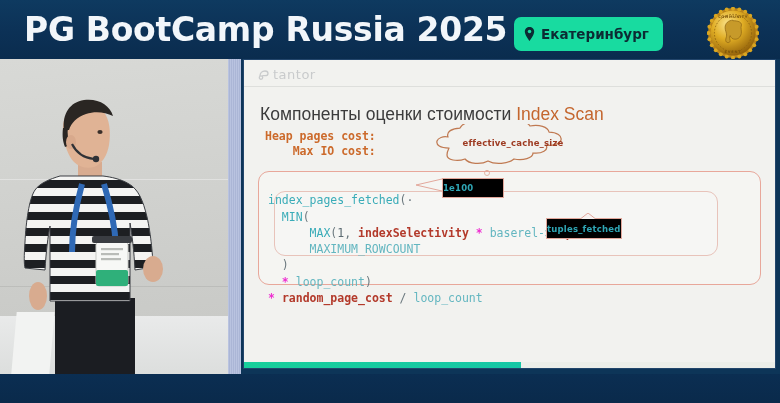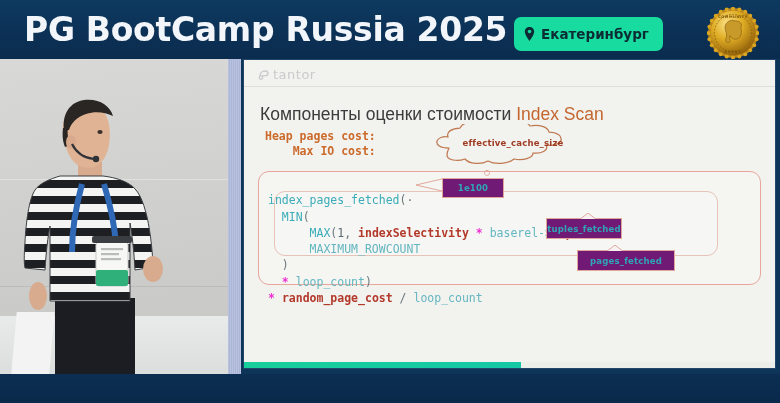--- a/index.html
+++ b/index.html
@@ -150,22 +150,22 @@
   #code .id   { color: #b33a2b; font-weight: bold; }
   #code .star { color: #ee2fd0; font-weight: bold; }
   #code .num  { color: #5b6a70; }
   #code .punc { color: #6b787e; }
   #code .var  { color: #63b6c0; }
 
   
   .callout {
     position: absolute;
     border: 1px solid #e2a79b;
-    background: #701a75;
-    display: flex; align-items: center; justify-content: center;
+    background: #000000;
+    display: flex; align-items: center; 
     font-size: 8.5px; font-weight: bold; color: #2fa6b5;
     letter-spacing: .2px;
     font-family: "DejaVu Sans", sans-serif;
   }
   .callout .tab {
     position: absolute; top: -6px; width: 18px; height: 6px; overflow: hidden;
   }
   .callout .tab svg { display: block; }
 
   #callout-1e100  { left: 198px; top: 118px; width: 62px; height: 20px; }
@@ -362,28 +362,20 @@
 
     <div class="callout" id="callout-tuples">
       <span class="tab" style="left:32px;">
         <svg width="18" height="7" viewBox="0 0 18 7">
           <path d="M0 7 L9 0 L18 7" fill="#f7f2f1" stroke="#e2a79b" stroke-width="1"></path>
         </svg>
       </span>
       <span>tuples_fetched</span>
     </div>
 
-    <div class="callout" id="callout-pages">
-      <span class="tab" style="left:28px;">
-        <svg width="18" height="7" viewBox="0 0 18 7">
-          <path d="M0 7 L9 0 L18 7" fill="#f7f2f1" stroke="#e2a79b" stroke-width="1"></path>
-        </svg>
-      </span>
-      <span>pages_fetched</span>
-    </div>
 
     <div id="progress-track">
       <div id="progress-fill" style="width: 52%;"></div>
     </div>
   </div>
 
   <div id="stage-floor"></div>
 </div>
 
 </body></html>

